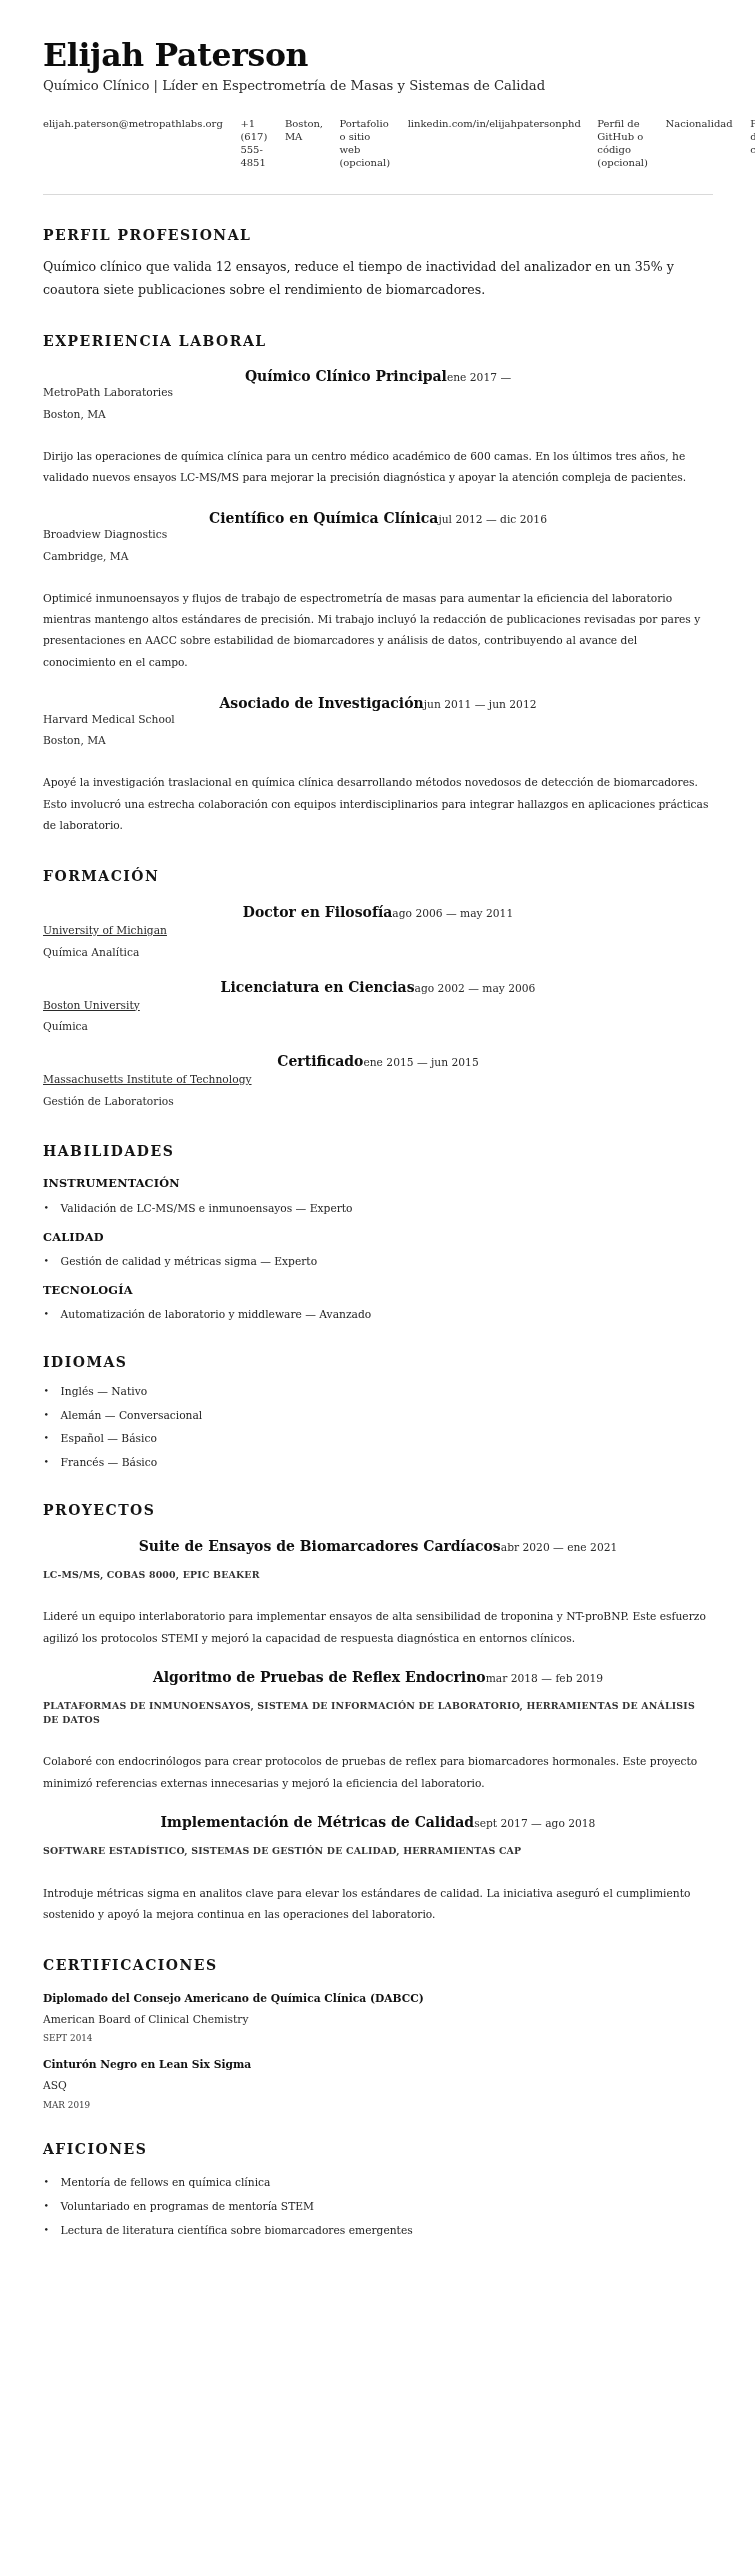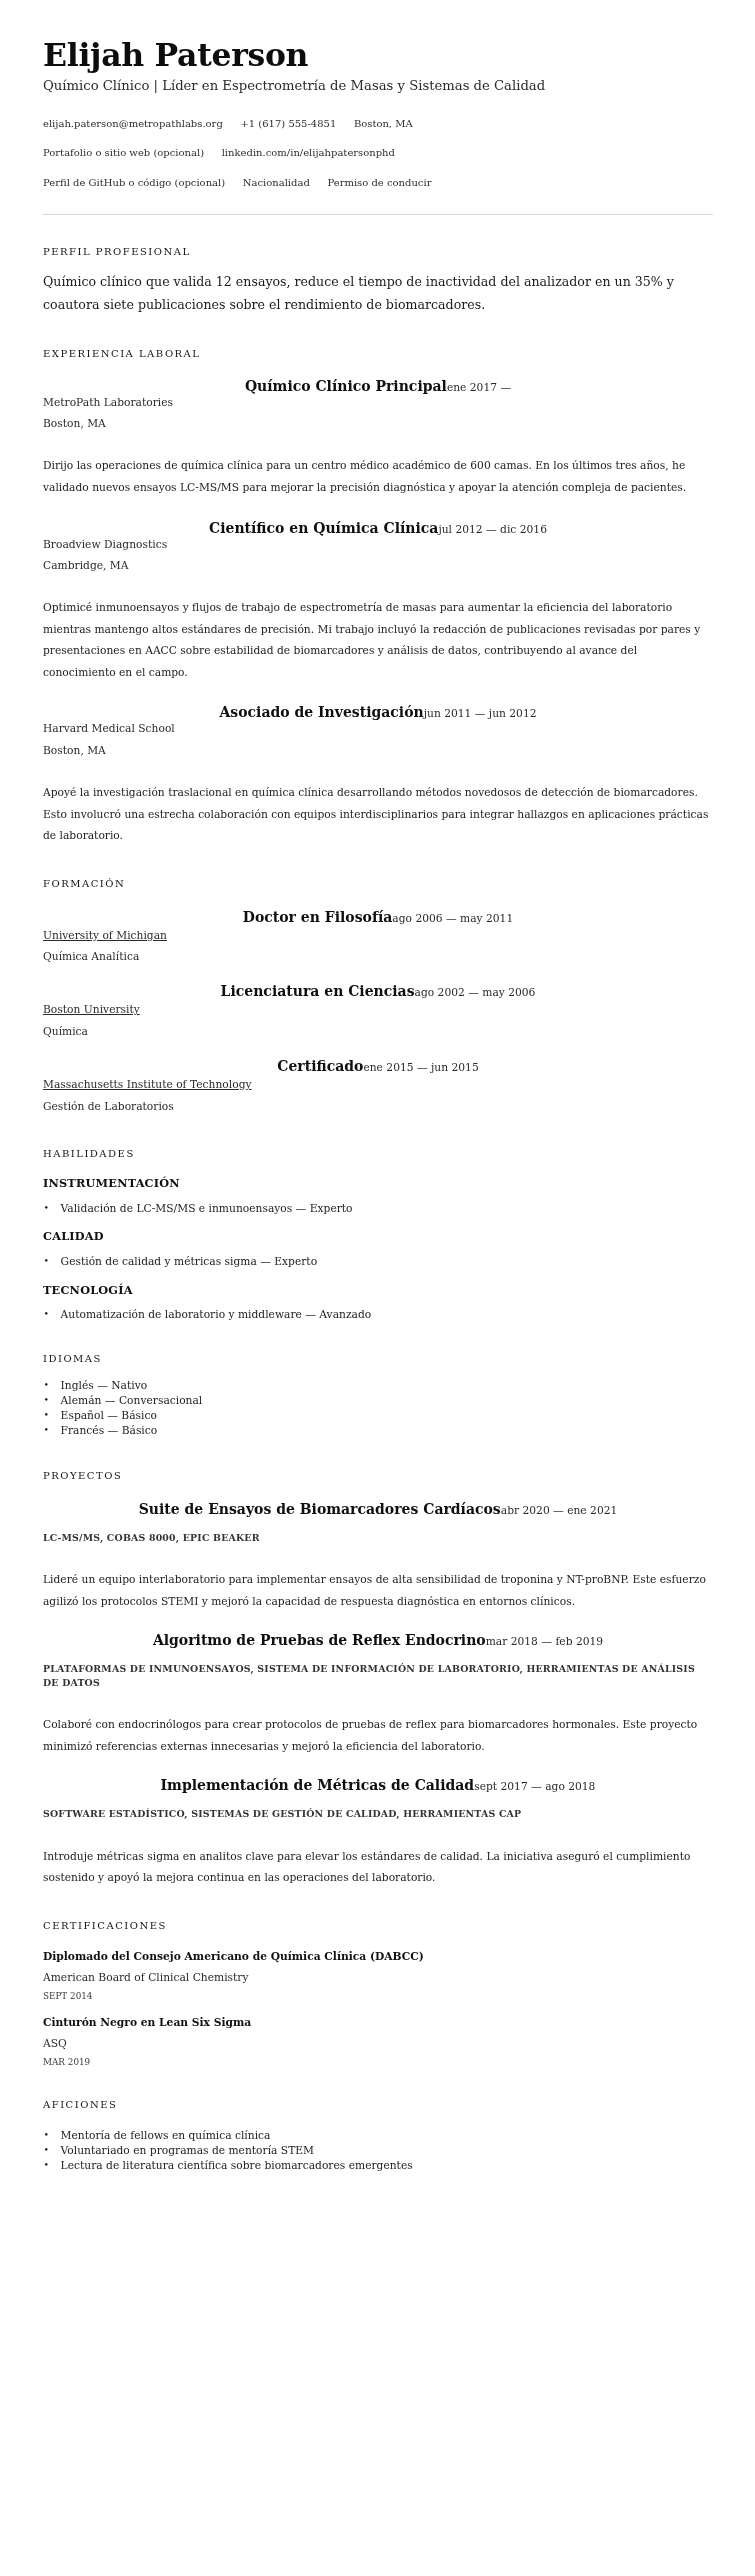--- a/index.html
+++ b/index.html
@@ -7,25 +7,25 @@
   body {
     width: 756px;
     font-family: "DejaVu Serif", serif;
     color: #1a1a1a;
   }
   .page { padding: 37px 43px 38px 43px; }
   .name { font-size: 31.5px; font-weight: bold; color: #0d0d0d; line-height: 1.15; letter-spacing: -0.3px; }
   .headline { font-size: 13.2px; color: #2a2a2a; margin-top: 3.8px; line-height: 1.4; }
   .contact-row { font-size: 10px; color: #2e2e2e; display: flex; gap: 17.6px; line-height: 1.3; }
   .contact-row:first-of-type { margin-top: 0; }
-  .contacts { margin-top: 21.4px; display: flex; flex-direction: column; gap: 16.4px; }
+  .contacts { margin-top: 21.4px; display: flex; gap: 16.4px; }
   .divider { height: 1.3px; background: #d9d9d9; margin-top: 25px; }
 
   .section { margin-top: 31.5px; }
-  .section-title { font-size: 10px; font-weight: normal; letter-spacing: 1.5px; color: #151515; text-transform: uppercase; margin-top: 8px; }
+  .section-title { font-size: 14px; font-weight: bold; letter-spacing: 1.5px; color: #151515; text-transform: uppercase; margin-top: 8px; }
   .profile-text { font-size: 12.6px; line-height: 23px; color: #1a1a1a; margin-top: 12.6px; }
 
   .entry { margin-top: 19px; }
   .entry-head { display: flex; justify-content: center; align-items: baseline; }
   .entry-title { font-size: 14px; font-weight: bold; color: #0f0f0f; }
   .entry-date { font-size: 10.7px; color: #2a2a2a; white-space: nowrap; }
   .entry-org { font-size: 10.7px; color: #2a2a2a; margin-top: 2px; }
   .entry-loc { font-size: 10.7px; color: #2a2a2a; margin-top: 8.8px; }
   .entry-desc { font-size: 10.7px; line-height: 21.4px; color: #222; margin-top: 25px; }
   .entry.work + .entry.work { margin-top: 21.4px; }
@@ -34,21 +34,21 @@
   .edu-entry .entry-org { margin-top: 3.8px; text-decoration: underline; }
   .edu-entry .entry-field { font-size: 10.7px; color: #2a2a2a; margin-top: 8.8px; }
 
   .skill-group { margin-top: 14px; }
   .skill-cat { font-size: 11.3px; font-weight: bold; color: #111; letter-spacing: 0.2px; }
   .bullets { list-style: none; margin-top: 11.3px; }
   .bullets li { font-size: 10.7px; color: #222; line-height: 1.3; position: relative; padding-left: 17.6px; }
   .bullets li::before { content: "•"; position: absolute; left: 0.6px; top: 0; font-size: 9.4px; }
   .lang-list li, .hobby-list li { margin-top: 0; }
   .lang-list { margin-top: 15px; }
-  .lang-list li + li, .hobby-list li + li { margin-top: 1px; }
+  .lang-list li + li, .hobby-list li + li { margin-top: 10px; }
 
   .proj-entry { margin-top: 20px; }
   .proj-tech { font-size: 9.4px; color: #333; text-transform: uppercase; letter-spacing: 0.2px; margin-top: 14px; line-height: 1.45; font-weight: bold; }
   .proj-desc { font-size: 10.7px; line-height: 21.4px; color: #222; margin-top: 25px; }
 
   .cert-entry { margin-top: 15px; }
   .cert-title { font-size: 10.7px; font-weight: bold; color: #111; }
   .cert-issuer { font-size: 10.7px; color: #2a2a2a; margin-top: 7.6px; }
   .cert-date { font-size: 8.8px; color: #3a3a3a; margin-top: 7.6px; text-transform: uppercase; }
   .hobby-list { margin-top: 19px; }

